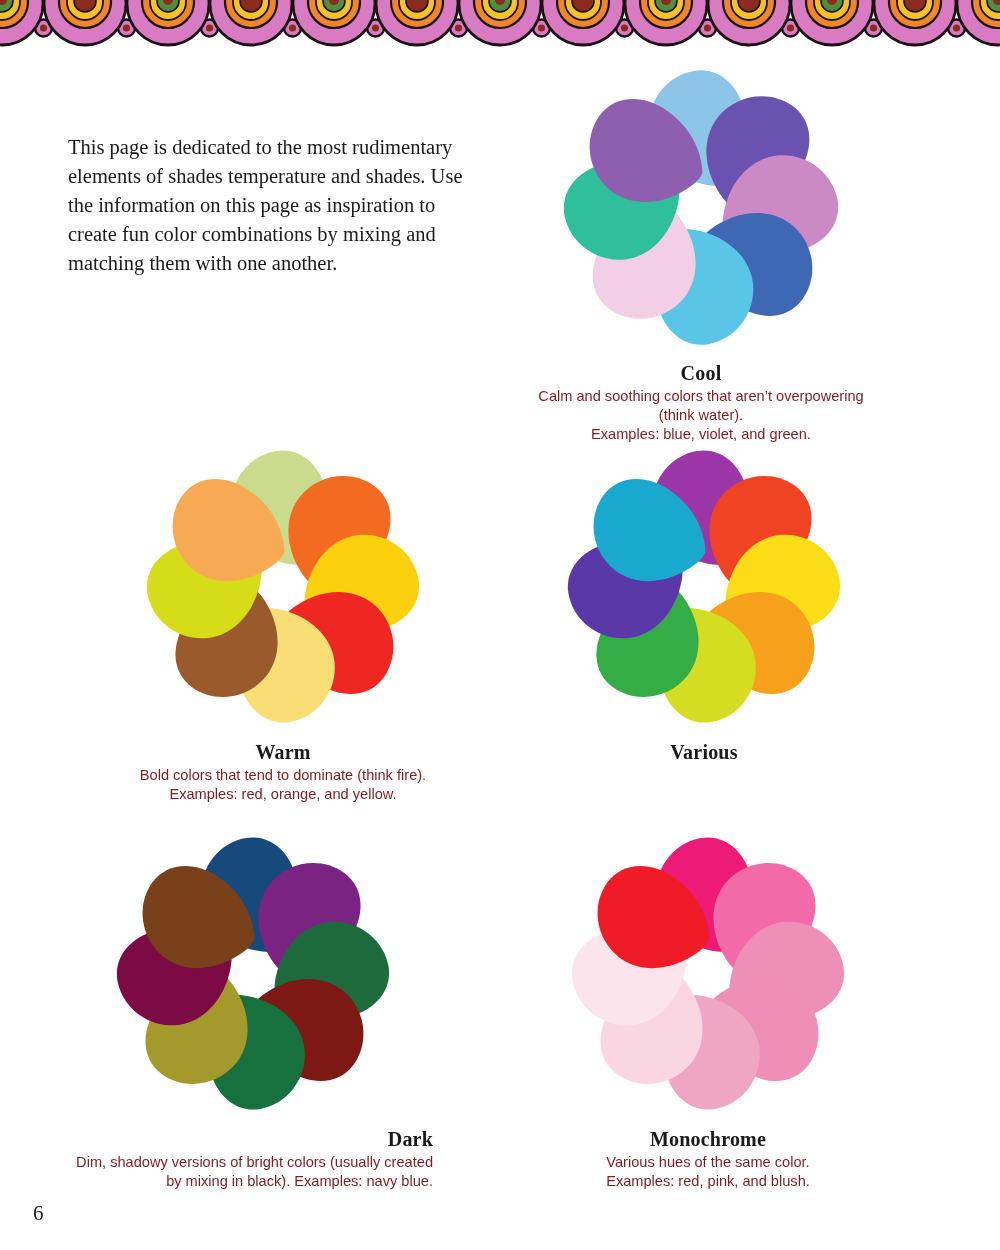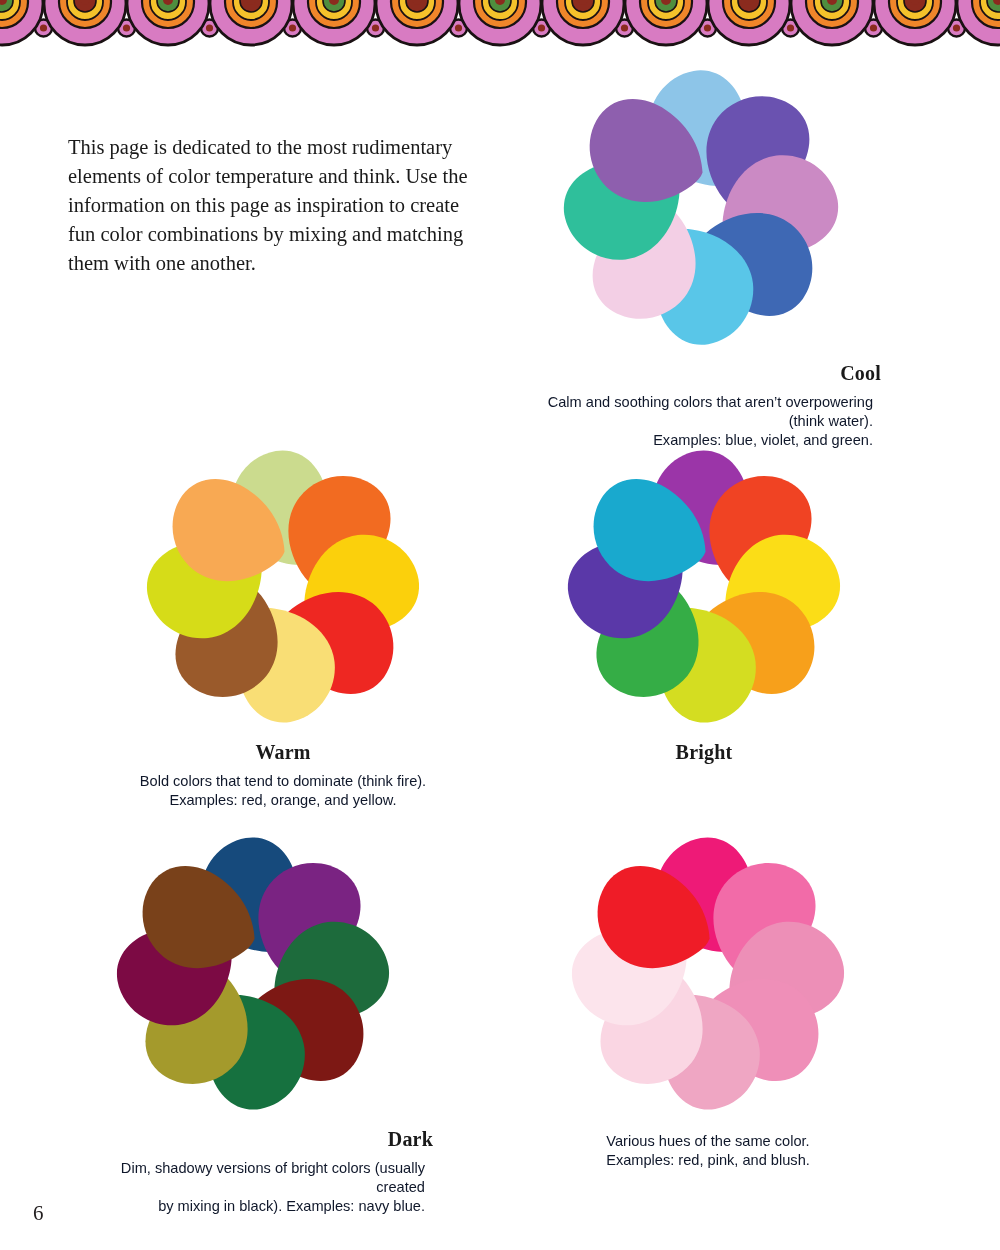--- a/index.html
+++ b/index.html
@@ -76,27 +76,27 @@
     font-size: 20px;
     font-weight: bold;
     color: #1a1a1a;
     margin: 4px 0 2px 0;
     letter-spacing: 0.2px;
   }
   .wheel-caption-desc {
     font-family: "Liberation Sans", sans-serif;
     font-size: 14.6px;
     line-height: 1.3;
-    color: #0f172a;
-    margin: 8px;
+    color: #7f1d1d;
+    margin: 0;
     white-space: pre-line;
   }
 
   
-  #card-cool       { left: 521px; top:  58px; text-align: right; }
+  #card-cool       { left: 521px; top:  58px; }
   #card-warm       { left:  103px; top: 437px; }
   #card-bright     { left: 524px; top: 437px; }
   #card-dark       { left:  73px; top: 824px; text-align: right; }
   #card-monochrome { left: 528px; top: 824px; }
 
   #card-cool       .wheel-figure { width: 330px; height: 300px; }
   #card-warm       .wheel-figure { width: 322px; height: 300px; }
   #card-bright     .wheel-figure { width: 322px; height: 300px; }
   #card-dark       .wheel-figure { width: 322px; height: 300px; }
   #card-monochrome .wheel-figure { width: 322px; height: 300px; }
@@ -206,21 +206,21 @@
         <circle cx="998" cy="4" r="41" fill="#D87BC2" stroke="#1a1113" stroke-width="2.8"></circle>
         <circle cx="998" cy="2" r="26" fill="#F0862A" stroke="#1a1113" stroke-width="2.2"></circle>
         <circle cx="998" cy="2" r="18" fill="#F5C22B" stroke="#1a1113" stroke-width="1.8"></circle>
         <circle cx="998" cy="1" r="11" fill="#4F8E3E" stroke="#1a1113" stroke-width="1.6"></circle>
         <circle cx="998" cy="0" r="5" fill="#8B2B1E"></circle>
       </g>
   </svg>
 </div>
 
 <div id="intro-block">
-  <p id="intro-paragraph">This page is dedicated to the most rudimentary elements of color temperature and think. Use the information on this page as inspiration to create fun color combinations by mixing and matching them with one another.</p>
+  <p id="intro-paragraph">This page is dedicated to the most rudimentary elements of shades temperature and shades. Use the information on this page as inspiration to create fun color combinations by mixing and matching them with one another.</p>
 </div>
 
 <div class="wheel-card" id="card-cool">
   <div class="wheel-figure">
       <svg viewBox="0 0 330 305">
         <g transform="translate(165,152)">
           <path d="M 0,-18 C 20,-26 40,-44 48,-74 C 55,-101 46,-128 20,-136 C -8,-144 -38,-128 -48,-100 C -58,-70 -40,-40 -16,-24 C -10,-20 -5,-18 0,-18 Z" fill="#8DC5E8" transform="rotate(0) rotate(-26 0 -78)"></path>
           <path d="M 0,-18 C 20,-26 40,-44 48,-74 C 55,-101 46,-128 20,-136 C -8,-144 -38,-128 -48,-100 C -58,-70 -40,-40 -16,-24 C -10,-20 -5,-18 0,-18 Z" fill="#6A52B0" transform="rotate(45) rotate(-26 0 -78)"></path>
           <path d="M 0,-18 C 20,-26 40,-44 48,-74 C 55,-101 46,-128 20,-136 C -8,-144 -38,-128 -48,-100 C -58,-70 -40,-40 -16,-24 C -10,-20 -5,-18 0,-18 Z" fill="#CB8AC4" transform="rotate(90) rotate(-26 0 -78)"></path>
           <path d="M 0,-18 C 20,-26 40,-44 48,-74 C 55,-101 46,-128 20,-136 C -8,-144 -38,-128 -48,-100 C -58,-70 -40,-40 -16,-24 C -10,-20 -5,-18 0,-18 Z" fill="#3E68B4" transform="rotate(135) rotate(-26 0 -78)"></path>
@@ -264,21 +264,21 @@
           <path d="M 0,-18 C 20,-26 40,-44 48,-74 C 55,-101 46,-128 20,-136 C -8,-144 -38,-128 -48,-100 C -58,-70 -40,-40 -16,-24 C -10,-20 -5,-18 0,-18 Z" fill="#F04323" transform="rotate(45) rotate(-26 0 -78)"></path>
           <path d="M 0,-18 C 20,-26 40,-44 48,-74 C 55,-101 46,-128 20,-136 C -8,-144 -38,-128 -48,-100 C -58,-70 -40,-40 -16,-24 C -10,-20 -5,-18 0,-18 Z" fill="#FBDD17" transform="rotate(90) rotate(-26 0 -78)"></path>
           <path d="M 0,-18 C 20,-26 40,-44 48,-74 C 55,-101 46,-128 20,-136 C -8,-144 -38,-128 -48,-100 C -58,-70 -40,-40 -16,-24 C -10,-20 -5,-18 0,-18 Z" fill="#F7A01B" transform="rotate(135) rotate(-26 0 -78)"></path>
           <path d="M 0,-18 C 20,-26 40,-44 48,-74 C 55,-101 46,-128 20,-136 C -8,-144 -38,-128 -48,-100 C -58,-70 -40,-40 -16,-24 C -10,-20 -5,-18 0,-18 Z" fill="#D4DD21" transform="rotate(180) rotate(-26 0 -78)"></path>
           <path d="M 0,-18 C 20,-26 40,-44 48,-74 C 55,-101 46,-128 20,-136 C -8,-144 -38,-128 -48,-100 C -58,-70 -40,-40 -16,-24 C -10,-20 -5,-18 0,-18 Z" fill="#35AD46" transform="rotate(225) rotate(-26 0 -78)"></path>
           <path d="M 0,-18 C 20,-26 40,-44 48,-74 C 55,-101 46,-128 20,-136 C -8,-144 -38,-128 -48,-100 C -58,-70 -40,-40 -16,-24 C -10,-20 -5,-18 0,-18 Z" fill="#5A38A8" transform="rotate(270) rotate(-26 0 -78)"></path>
           <path d="M 0,-18 C 20,-26 40,-44 48,-74 C 55,-101 46,-128 20,-136 C -8,-144 -38,-128 -48,-100 C -58,-70 -40,-40 -16,-24 C -10,-20 -5,-18 0,-18 Z" fill="#19A9CE" transform="rotate(315) rotate(-26 0 -78)"></path>
         </g>
       </svg>
     </div>
-  <div class="wheel-caption-title">Bright</div>
+  <div class="wheel-caption-title">Various</div>
 </div>
 
 <div class="wheel-card" id="card-dark">
   <div class="wheel-figure">
       <svg viewBox="0 0 330 305">
         <g transform="translate(165,152)">
           <path d="M 0,-18 C 20,-26 40,-44 48,-74 C 55,-101 46,-128 20,-136 C -8,-144 -38,-128 -48,-100 C -58,-70 -40,-40 -16,-24 C -10,-20 -5,-18 0,-18 Z" fill="#164A7C" transform="rotate(0) rotate(-26 0 -78)"></path>
           <path d="M 0,-18 C 20,-26 40,-44 48,-74 C 55,-101 46,-128 20,-136 C -8,-144 -38,-128 -48,-100 C -58,-70 -40,-40 -16,-24 C -10,-20 -5,-18 0,-18 Z" fill="#7A2382" transform="rotate(45) rotate(-26 0 -78)"></path>
           <path d="M 0,-18 C 20,-26 40,-44 48,-74 C 55,-101 46,-128 20,-136 C -8,-144 -38,-128 -48,-100 C -58,-70 -40,-40 -16,-24 C -10,-20 -5,-18 0,-18 Z" fill="#1D6B3C" transform="rotate(90) rotate(-26 0 -78)"></path>
           <path d="M 0,-18 C 20,-26 40,-44 48,-74 C 55,-101 46,-128 20,-136 C -8,-144 -38,-128 -48,-100 C -58,-70 -40,-40 -16,-24 C -10,-20 -5,-18 0,-18 Z" fill="#7D1814" transform="rotate(135) rotate(-26 0 -78)"></path>
@@ -302,17 +302,18 @@
           <path d="M 0,-18 C 20,-26 40,-44 48,-74 C 55,-101 46,-128 20,-136 C -8,-144 -38,-128 -48,-100 C -58,-70 -40,-40 -16,-24 C -10,-20 -5,-18 0,-18 Z" fill="#F26BA8" transform="rotate(45) rotate(-26 0 -78)"></path>
           <path d="M 0,-18 C 20,-26 40,-44 48,-74 C 55,-101 46,-128 20,-136 C -8,-144 -38,-128 -48,-100 C -58,-70 -40,-40 -16,-24 C -10,-20 -5,-18 0,-18 Z" fill="#ED8FB7" transform="rotate(90) rotate(-26 0 -78)"></path>
           <path d="M 0,-18 C 20,-26 40,-44 48,-74 C 55,-101 46,-128 20,-136 C -8,-144 -38,-128 -48,-100 C -58,-70 -40,-40 -16,-24 C -10,-20 -5,-18 0,-18 Z" fill="#EF8FB8" transform="rotate(135) rotate(-26 0 -78)"></path>
           <path d="M 0,-18 C 20,-26 40,-44 48,-74 C 55,-101 46,-128 20,-136 C -8,-144 -38,-128 -48,-100 C -58,-70 -40,-40 -16,-24 C -10,-20 -5,-18 0,-18 Z" fill="#EFA6C3" transform="rotate(180) rotate(-26 0 -78)"></path>
           <path d="M 0,-18 C 20,-26 40,-44 48,-74 C 55,-101 46,-128 20,-136 C -8,-144 -38,-128 -48,-100 C -58,-70 -40,-40 -16,-24 C -10,-20 -5,-18 0,-18 Z" fill="#FAD6E3" transform="rotate(225) rotate(-26 0 -78)"></path>
           <path d="M 0,-18 C 20,-26 40,-44 48,-74 C 55,-101 46,-128 20,-136 C -8,-144 -38,-128 -48,-100 C -58,-70 -40,-40 -16,-24 C -10,-20 -5,-18 0,-18 Z" fill="#FCE4EC" transform="rotate(270) rotate(-26 0 -78)"></path>
           <path d="M 0,-18 C 20,-26 40,-44 48,-74 C 55,-101 46,-128 20,-136 C -8,-144 -38,-128 -48,-100 C -58,-70 -40,-40 -16,-24 C -10,-20 -5,-18 0,-18 Z" fill="#EF1C27" transform="rotate(315) rotate(-26 0 -78)"></path>
         </g>
       </svg>
     </div>
+  <div class="wheel-caption-title">Monochrome</div>
   <div class="wheel-caption-desc">Various hues of the same color.
 Examples: red, pink, and blush.</div>
 </div>
 
 <div id="page-number">6</div>
 
 </body></html>

